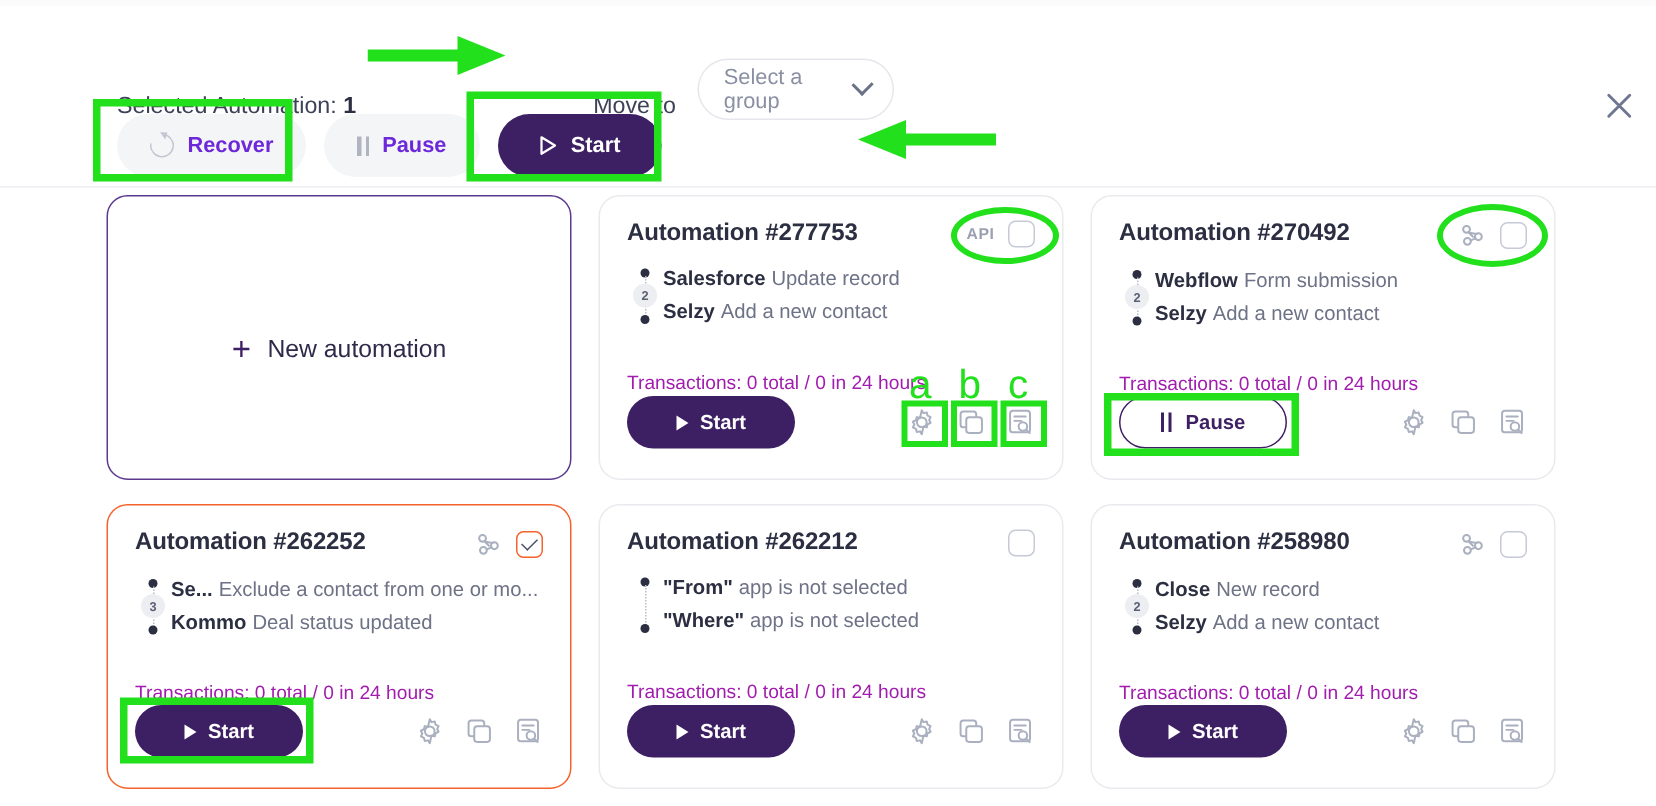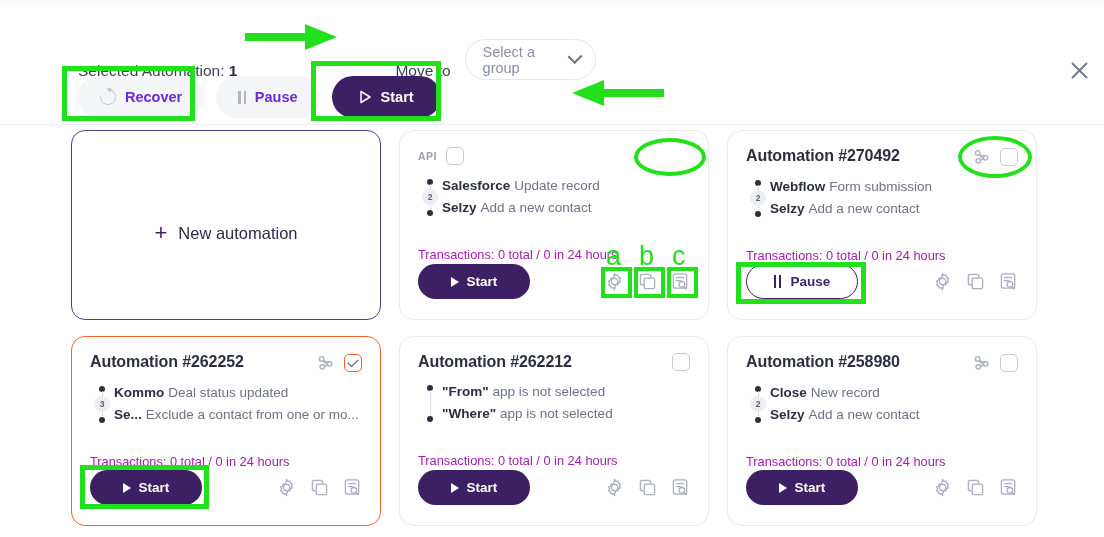--- a/index.html
+++ b/index.html
@@ -191,20 +191,21 @@
 
       <div class="card new-auto">
         <div class="new-auto-label">
           <span class="plus">+</span>
           <span>New automation</span>
         </div>
       </div>
 
       <div class="card">
         <div class="card-head">
+          <div class="card-title">Automation #277753</div>
           <div class="head-right">
             <span class="api-tag">API</span>
             <span class="cb"></span>
           </div>
         </div>
         <div class="steps">
           <div class="rail">
             <span class="dot top"></span>
             <span class="dline"></span>
             <span class="badge">2</span>
@@ -335,24 +336,24 @@
         </div>
         <div class="steps">
           <div class="rail">
             <span class="dot top"></span>
             <span class="dline"></span>
             <span class="badge">3</span>
             <span class="dot bot"></span>
           </div>
           <div class="steps-txt">
             <div class="step-line">
+              <b>Se...</b><span>Exclude a contact from one or mo...</span>
+            </div>
+            <div class="step-line">
               <b>Kommo</b><span>Deal status updated</span>
-            </div>
-            <div class="step-line">
-              <b>Se...</b><span>Exclude a contact from one or mo...</span>
             </div>
           </div>
         </div>
         <div class="trans">Transactions: 0 total / 0 in 24 hours</div>
         <div class="card-foot">
           <div class="act-start">
             <span class="tri"></span>
             <span>Start</span>
           </div>
           <div class="card-icons">

